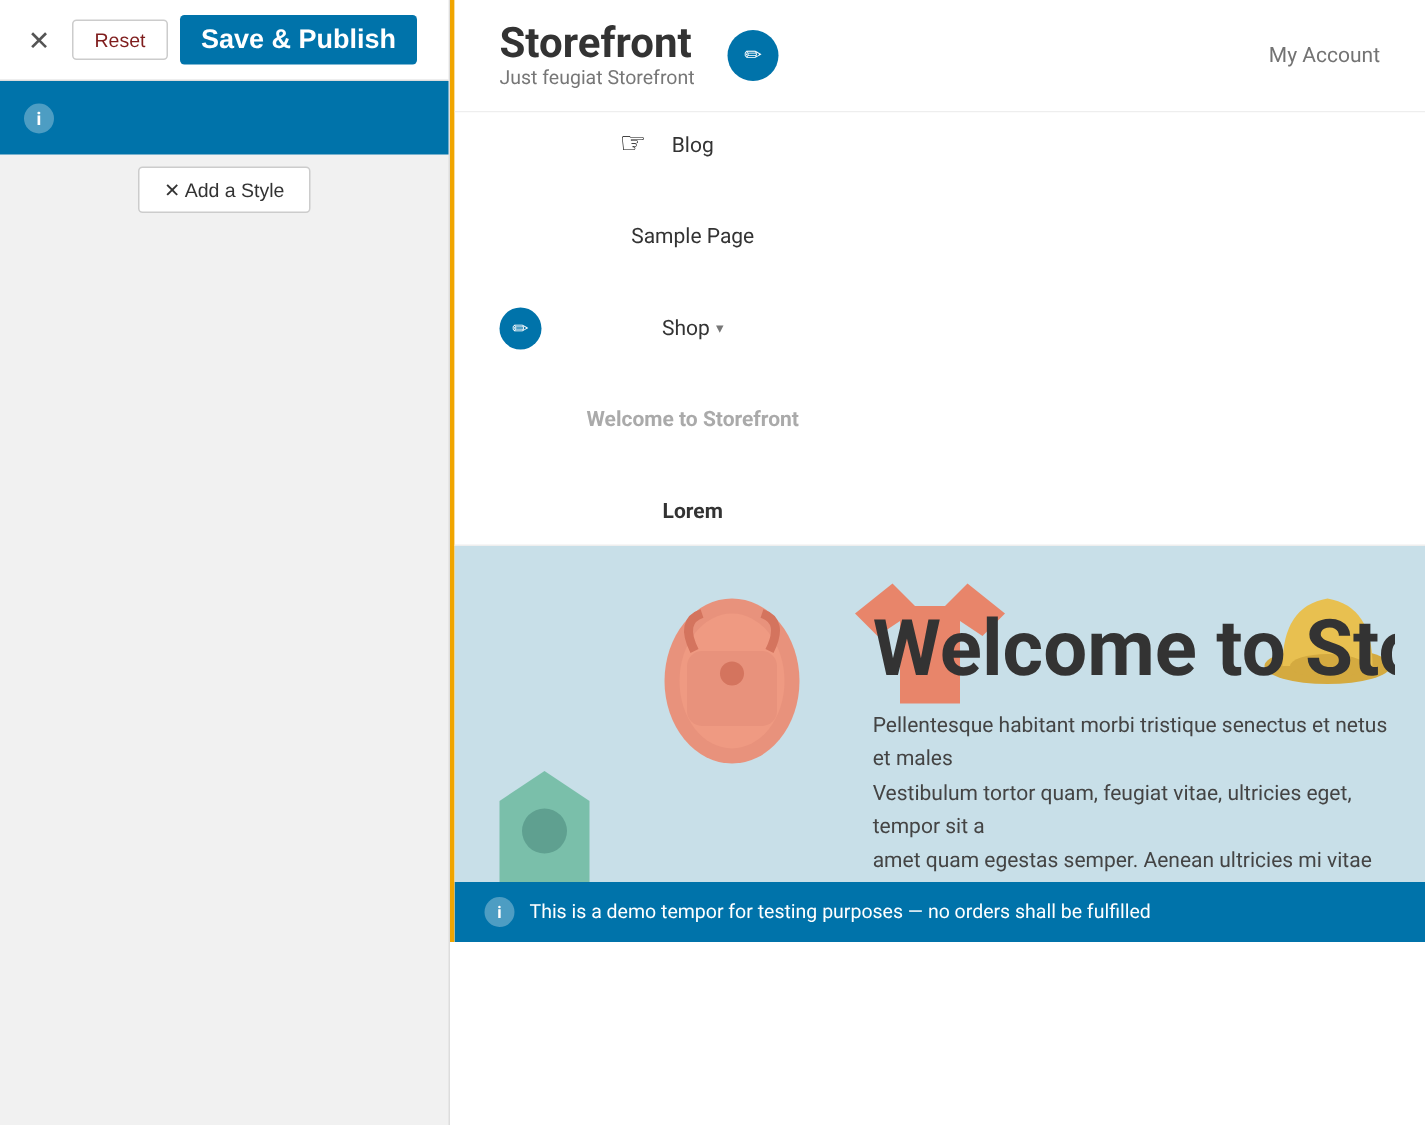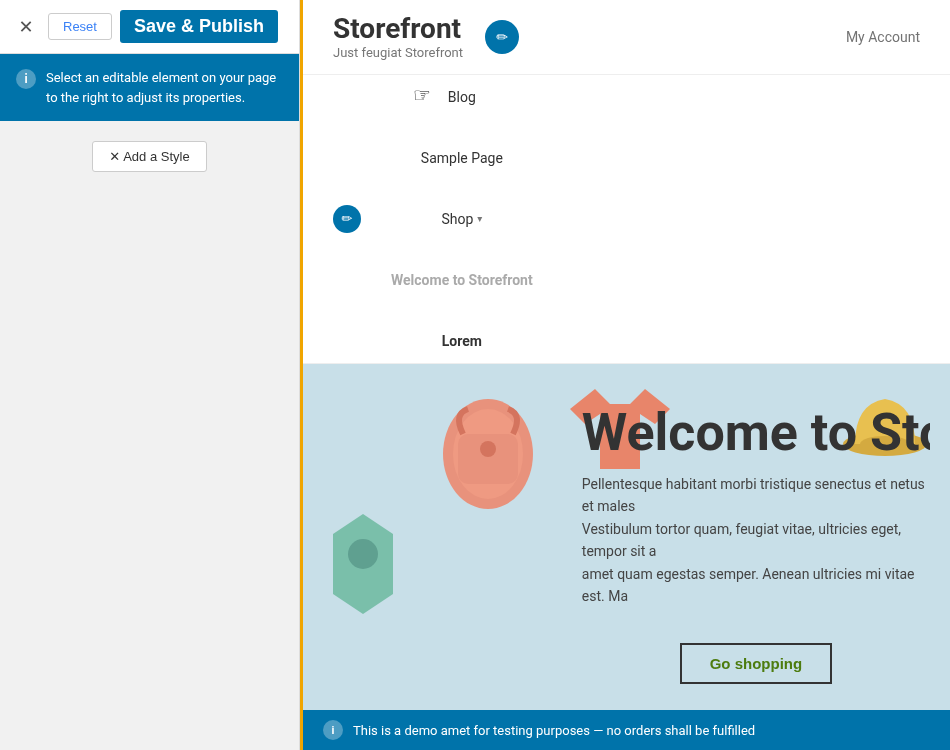--- a/index.html
+++ b/index.html
@@ -36,21 +36,21 @@
       color: #555;
     }
 
     .reset-btn {
       padding: 5px 14px;
       border: 1px solid #ccc;
       background: #fff;
       border-radius: 3px;
       cursor: pointer;
       font-size: 13px;
-      color: #3b82f6;
+      color: #7f1d1d;
     }
 
     .save-publish-btn {
       padding: 6px 14px;
       border: none;
       background: #0073aa;
       color: #fff;
       border-radius: 3px;
       cursor: pointer;
       font-size: 18px;
@@ -79,42 +79,42 @@
       font-weight: bold;
       margin-top: 1px;
     }
 
     .panel-content {
       flex: 1;
       display: flex;
       flex-direction: column;
       align-items: center;
       justify-content: flex-start;
-      padding: 20px;
+      padding: 8px;
     }
 
     .add-style-btn {
       display: flex;
       align-items: center;
       gap: 6px;
       border: 1px solid #ccc;
       background: #fff;
       border-radius: 3px;
       padding: 7px 16px;
       font-size: 13px;
       cursor: pointer;
       color: #333;
     }
 
     
     .right-panel {
       flex: 1;
       display: flex;
       flex-direction: column;
-      height: 750px;
+      height: 628px;
       overflow: hidden;
       position: relative;
       border-left: 3px solid #f0a500;
     }
 
     .site-header {
       background: #fff;
       padding: 14px 30px;
       display: flex;
       align-items: center;
@@ -303,21 +303,20 @@
   <div class="top-toolbar">
     <button class="close-btn">
       <span>✕</span>
     </button>
     <button class="reset-btn">Reset</button>
     <button class="save-publish-btn">Save &amp; Publish</button>
   </div>
 
   <div class="info-banner">
     <div class="info-icon">i</div>
-    <span>Select an editable element on your page to the right to adjust its properties.</span>
   </div>
 
   <div class="panel-content">
     <button class="add-style-btn">✕ Add a Style</button>
   </div>
 </div>
 
 <div class="right-panel">
 
   <div class="site-header">
@@ -423,16 +422,16 @@
 Vestibulum tortor quam, feugiat vitae, ultricies eget, tempor sit a
 amet quam egestas semper. Aenean ultricies mi vitae est. Ma</div>
       <div style="text-align:center; margin-top:20px;">
         <button class="go-shopping-btn">Go shopping</button>
       </div>
     </div>
   </div>
 
   <div class="bottom-info-bar">
     <div class="bottom-info-icon">i</div>
-    <span>This is a demo amet for testing purposes — no orders shall be fulfilled</span>
+    <span>This is a demo tempor for testing purposes — no orders shall be fulfilled</span>
   </div>
 
 </div>
 
 </body></html>

